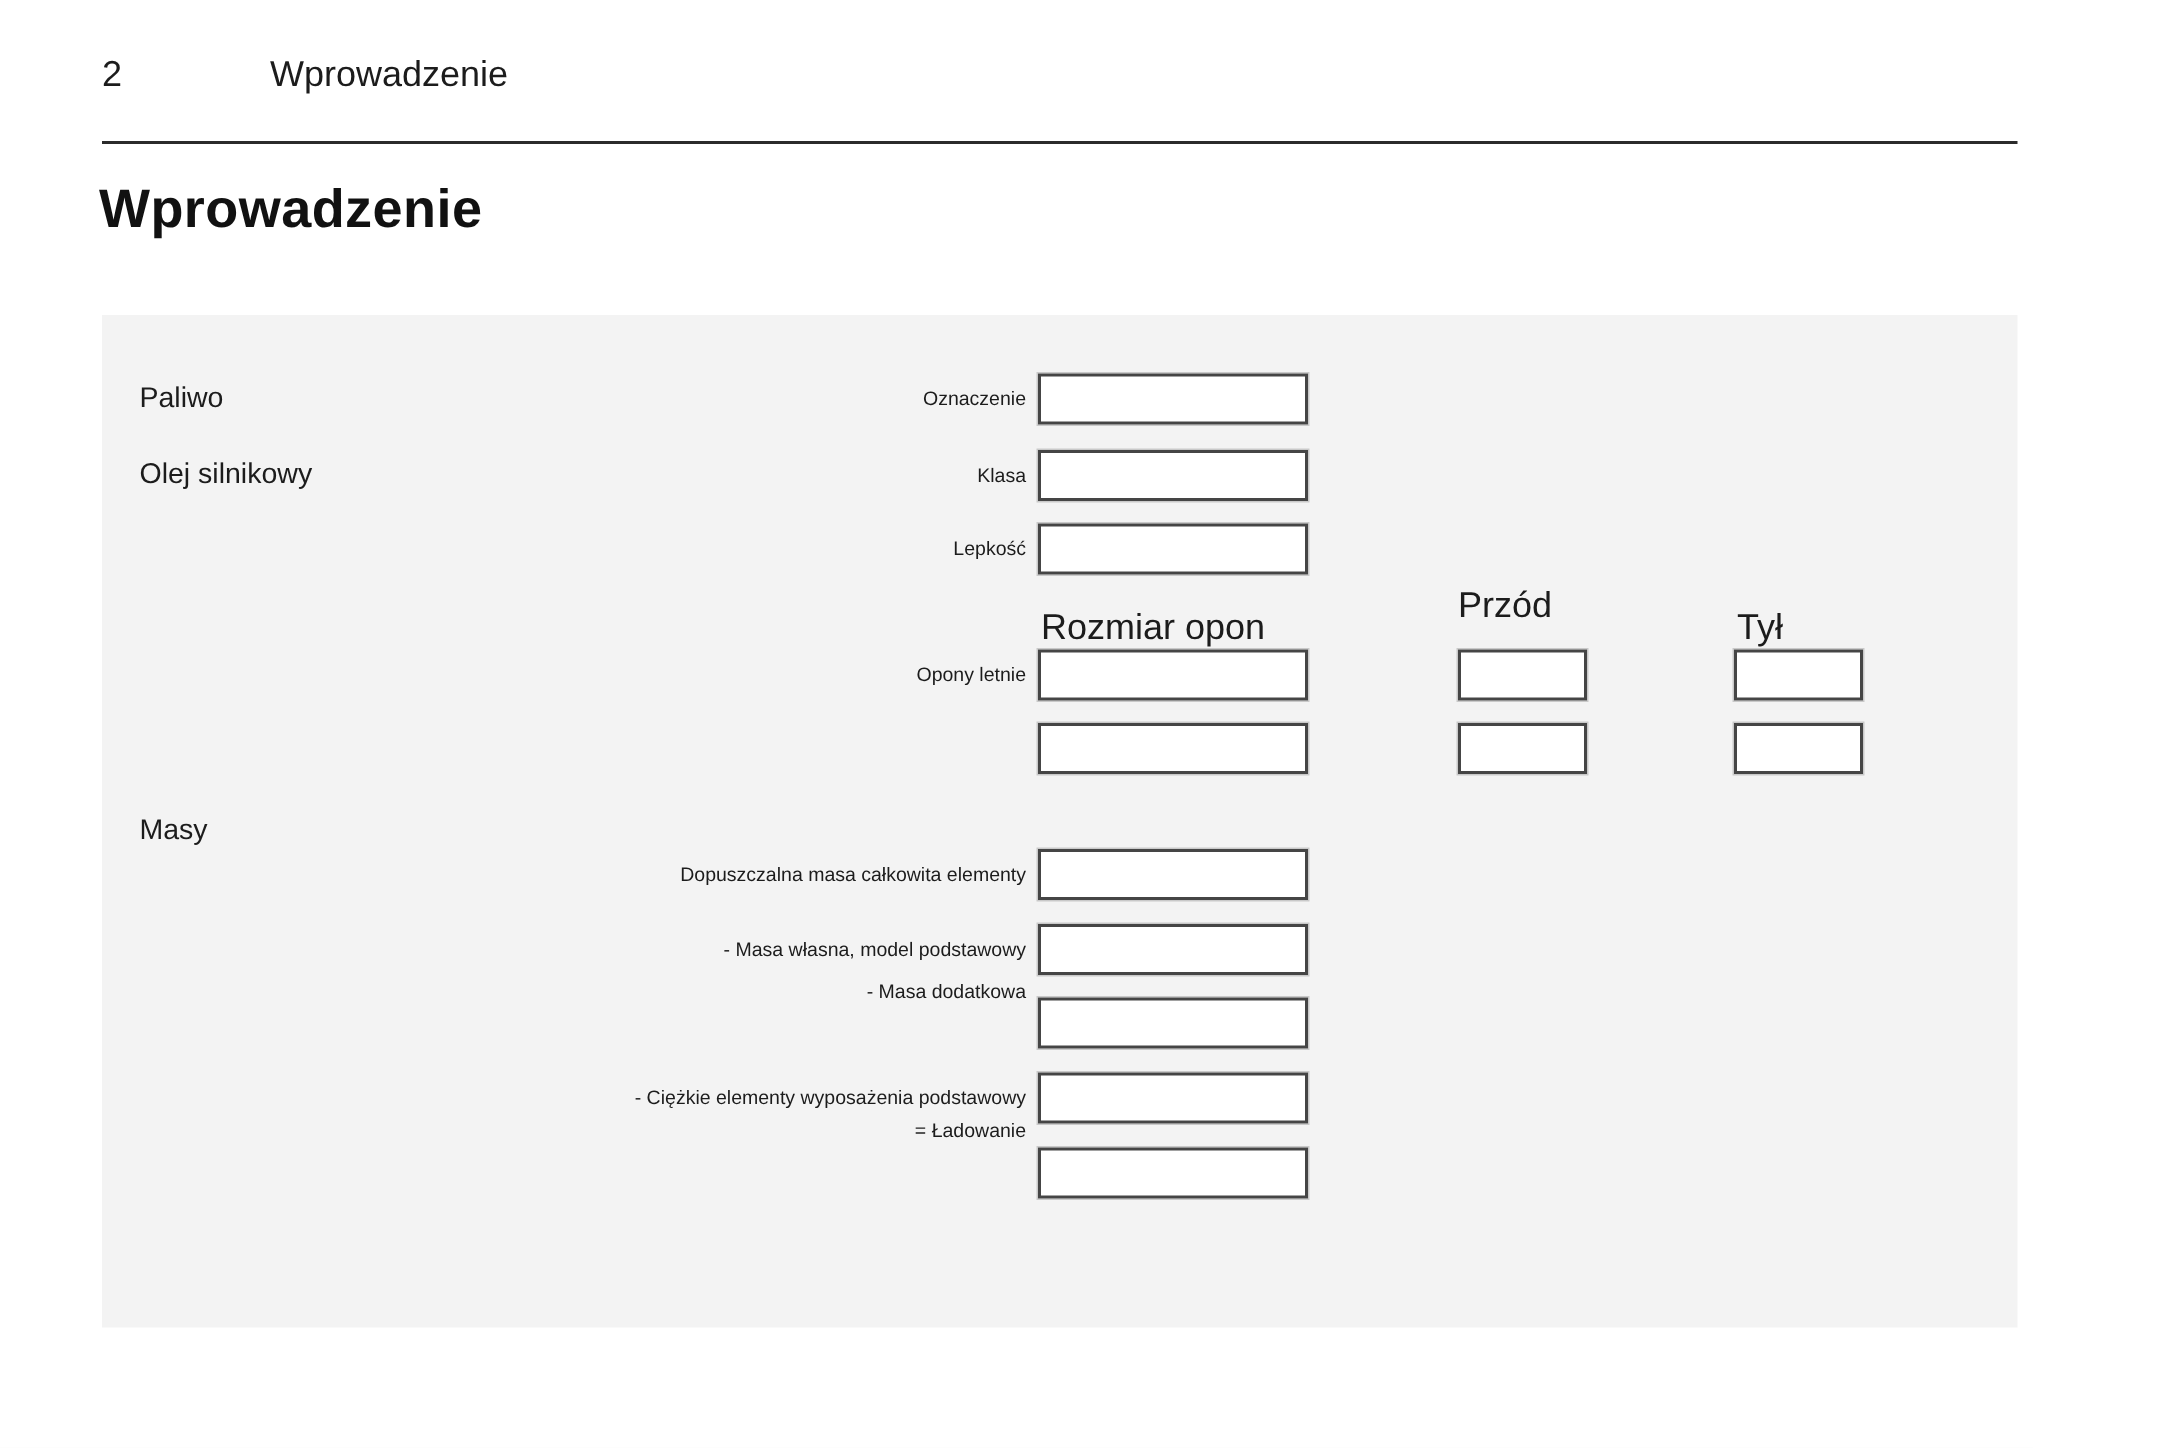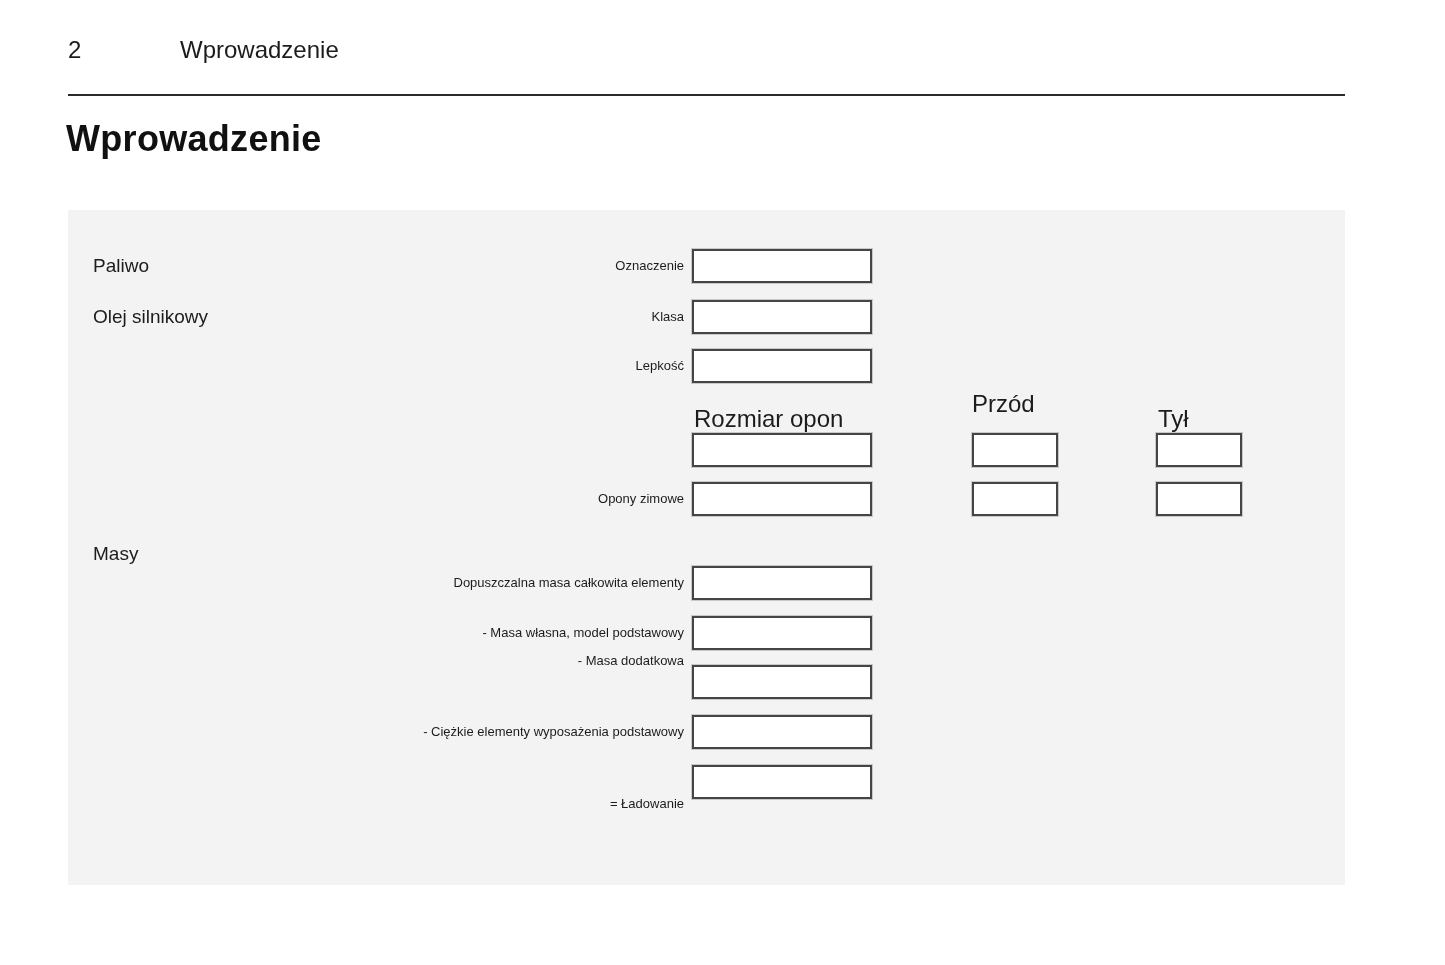--- a/index.html
+++ b/index.html
@@ -99,40 +99,40 @@
     <div class="row-label" style="top:90px">Klasa</div>
     <input type="text" class="box" style="left: 624px; top: 90px;">
 
     <div class="row-label" style="top:139px">Lepkość</div>
     <input type="text" class="box" style="left: 624px; top: 139px;">
 
     <div class="colhead" style="left:626px; top:192px">Rozmiar opon</div>
     <div class="colhead" style="left:904px; top:177px">Przód</div>
     <div class="colhead" style="left:1090px; top:192px">Tył</div>
 
+    <div class="row-label" style="top:223px">Opony letnie</div>
     <input type="text" class="box" style="left: 624px; top: 223px;">
     <input type="text" class="box small" style="left: 904px; top: 223px;">
     <input type="text" class="box small" style="left: 1088px; top: 223px;">
 
-    <div class="row-label" style="top:272px">Opony zimowe</div>
     <input type="text" class="box" style="left: 624px; top: 272px;">
     <input type="text" class="box small" style="left: 904px; top: 272px;">
     <input type="text" class="box small" style="left: 1088px; top: 272px;">
 
     <div class="cat-label" style="top:327px">Masy</div>
 
     <div class="row-label" style="top:356px">Dopuszczalna masa całkowita elementy</div>
     <input type="text" class="box" style="left: 624px; top: 356px;">
 
     <div class="row-label" style="top:406px">- Masa własna, model podstawowy</div>
     <input type="text" class="box" style="left: 624px; top: 406px;">
 
     <div class="row-label" style="top:434px">- Masa dodatkowa</div>
     <input type="text" class="box" style="left: 624px; top: 455px;">
 
     <div class="row-label" style="top:505px">- Ciężkie elementy wyposażenia podstawowy</div>
     <input type="text" class="box" style="left: 624px; top: 505px;">
 
-    <div class="row-label" style="top:577px">= Ładowanie</div>
+    <div class="row-label" style="top:527px">= Ładowanie</div>
     <input type="text" class="box" style="left: 624px; top: 555px;">
 
   </div>
 </div>
 
 </body></html>

